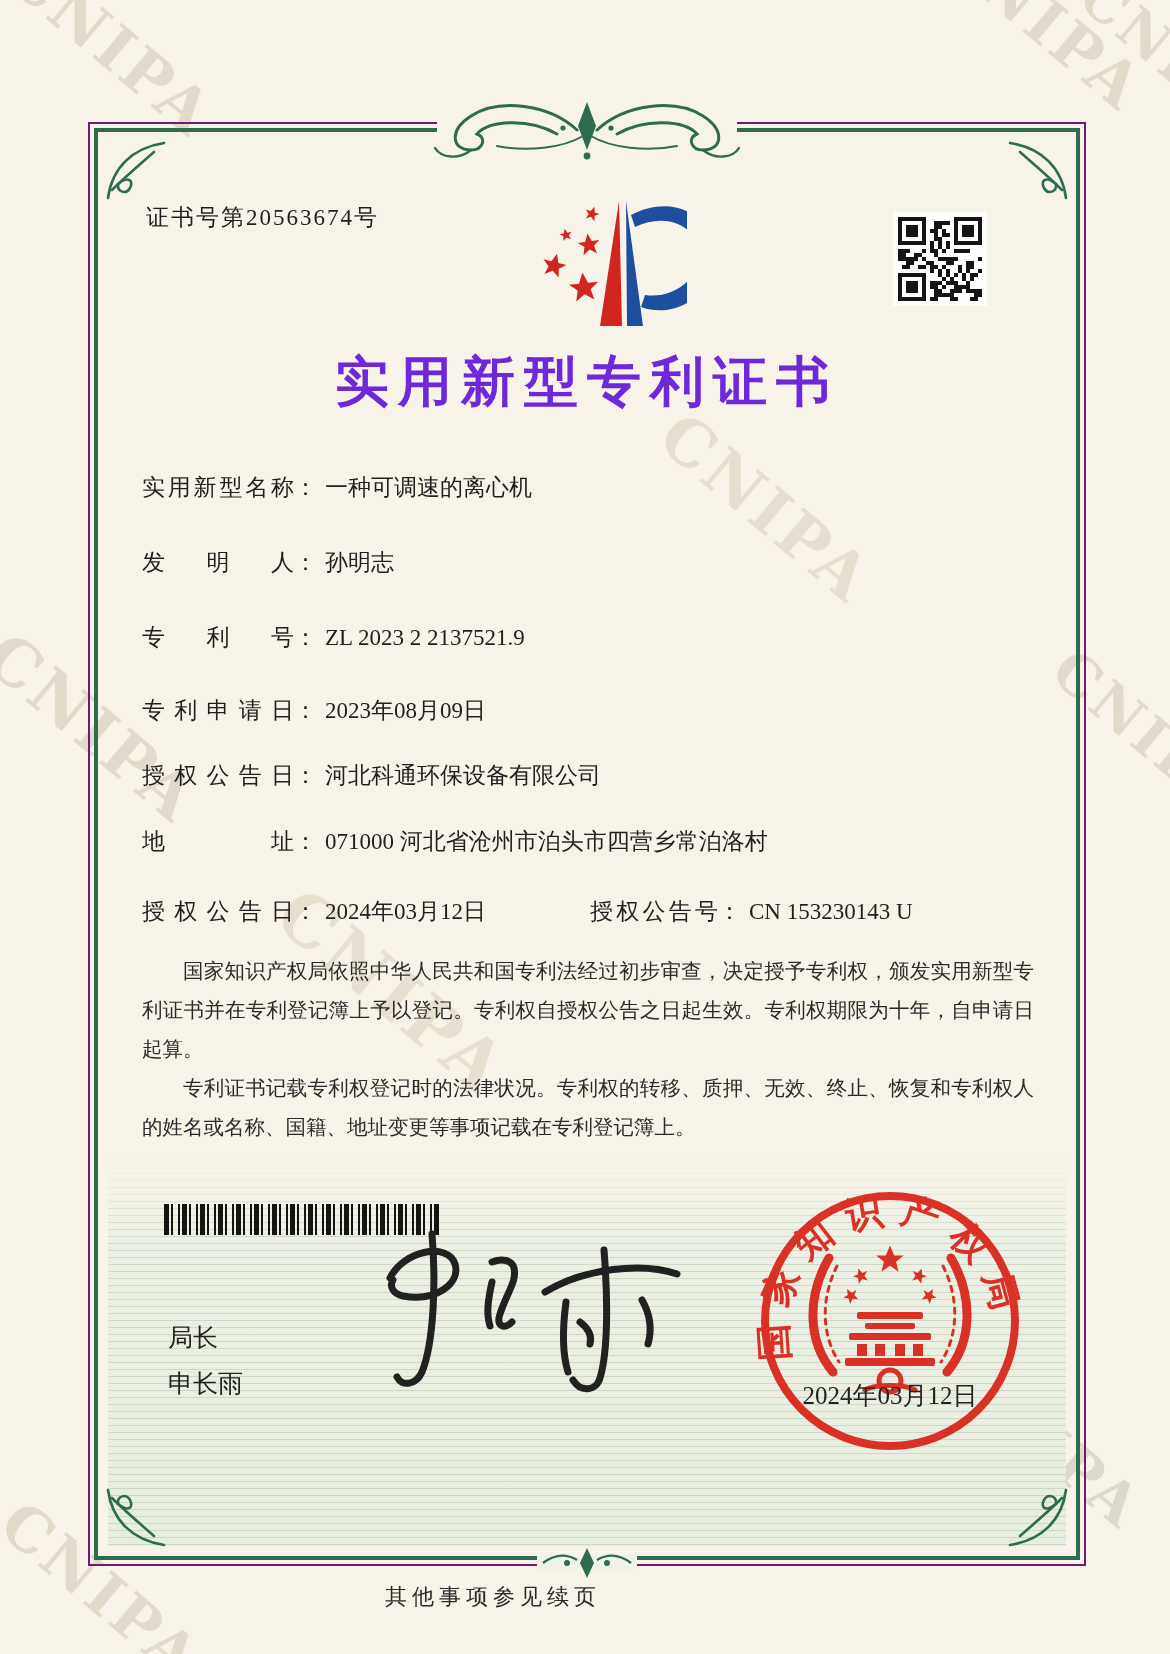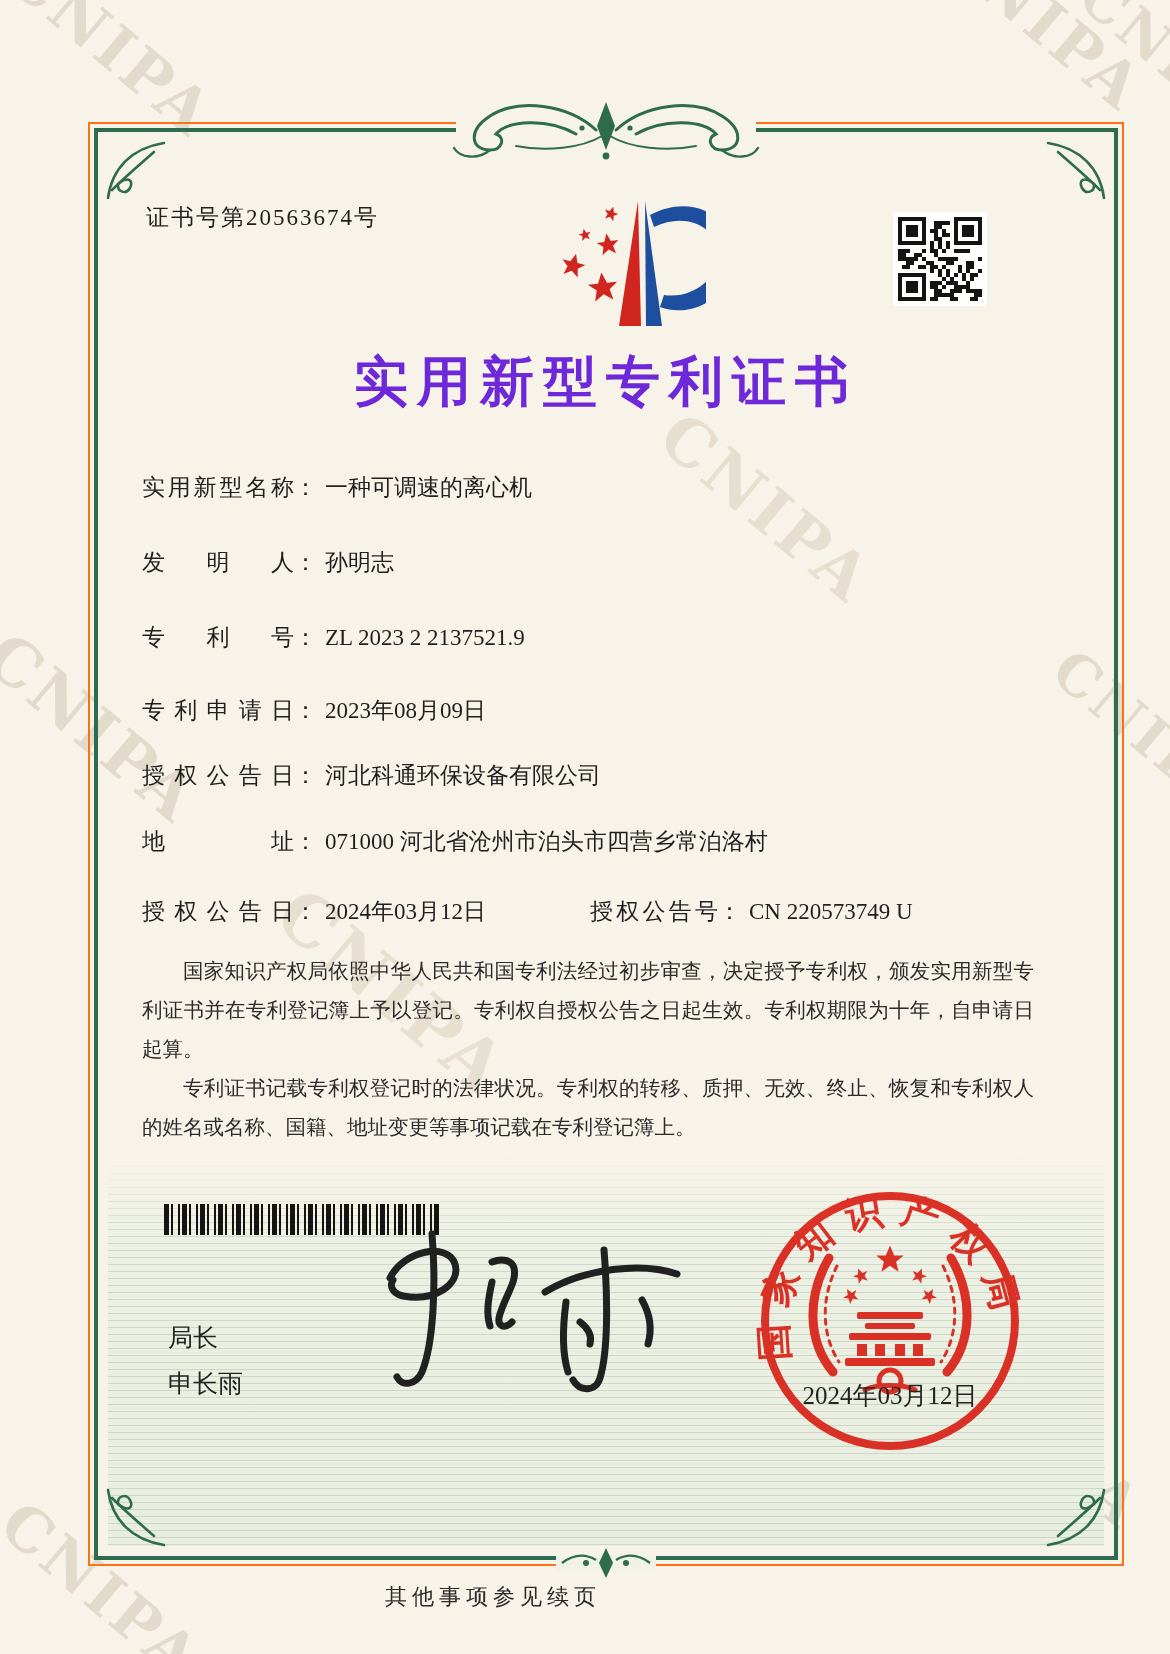--- a/index.html
+++ b/index.html
@@ -11,21 +11,21 @@
   }
   
   .wm{
     position:absolute;font-family:"DejaVu Serif",serif;font-weight:bold;
     color:rgba(190,178,152,.38);letter-spacing:4px;transform:rotate(40deg);
     pointer-events:none;white-space:nowrap;z-index:1;
   }
   
   .frame{
     position:absolute;left:88px;top:122px;width:994px;height:1440px;
-    border:2px solid #f97316;z-index:2;padding-left:38px;
+    border:2px solid #701a75;z-index:2;
   }
   .frame-inner{
     position:absolute;inset:4px;border:4px solid #2f6b4f;
   }
   .waveband{
     position:absolute;left:10px;right:10px;bottom:10px;top:1020px;
     background:
       repeating-linear-gradient(180deg, rgba(150,175,145,.35) 0 1px, rgba(0,0,0,0) 1px 7px),
       linear-gradient(180deg,#eef1e6 0,#e8eedf 100%);
     z-index:0;
@@ -323,21 +323,21 @@
       </div>
       <div class="frow" style="top:636px;">
         <span class="flabel">授权公告日</span><span class="fcolon">：</span><span>河北科通环保设备有限公司</span>
       </div>
       <div class="frow" style="top:702px;">
         <span class="flabel">地址</span><span class="fcolon">：</span><span>071000 河北省沧州市泊头市四营乡常泊洛村</span>
       </div>
       <div class="frow" style="top:772px;">
         <span class="flabel">授权公告日</span><span class="fcolon">：</span><span>2024年03月12日</span>
         <span class="grant2">
-          <span class="glabel">授权公告号</span><span class="fcolon">：</span><span>CN 220573749 U</span>
+          <span class="glabel">授权公告号</span><span class="fcolon">：</span><span>CN 153230143 U</span>
         </span>
       </div>
     </div>
 
     <div class="paras">
       <p>国家知识产权局依照中华人民共和国专利法经过初步审查，决定授予专利权，颁发实用新型专利证书并在专利登记簿上予以登记。专利权自授权公告之日起生效。专利权期限为十年，自申请日起算。</p>
       <p>专利证书记载专利权登记时的法律状况。专利权的转移、质押、无效、终止、恢复和专利权人的姓名或名称、国籍、地址变更等事项记载在专利登记簿上。</p>
     </div>
 
     <div id="barcode" class="barcode">

